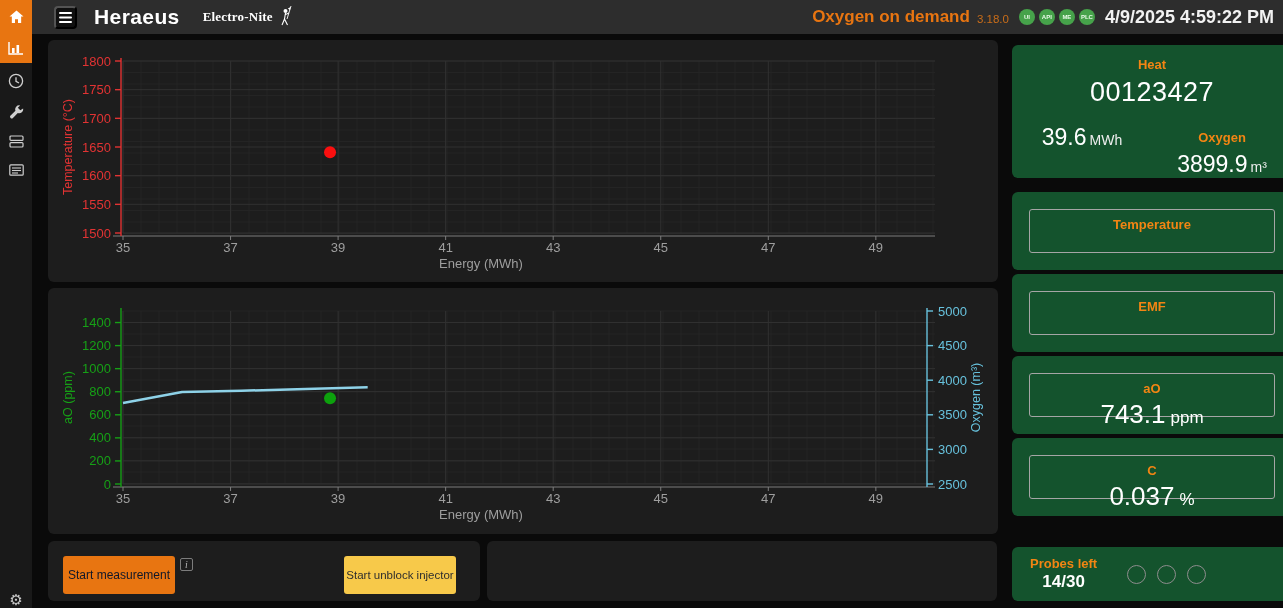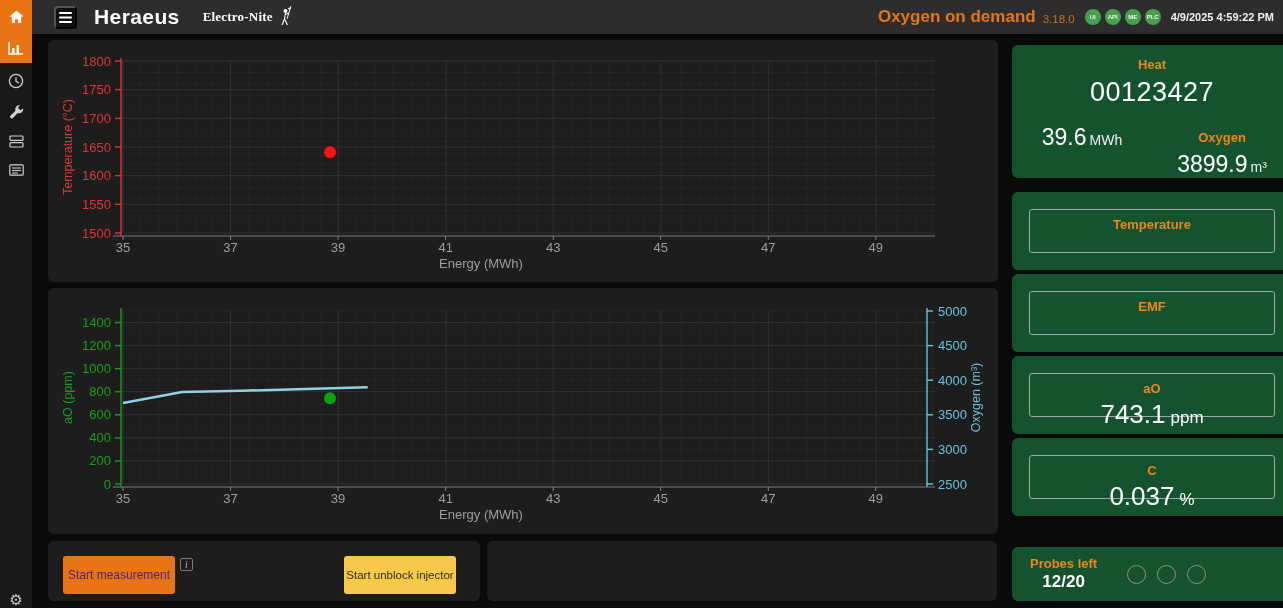--- a/index.html
+++ b/index.html
@@ -18,21 +18,21 @@
   .brand { margin-left:17px; font-size:21px; font-weight:bold; color:#fff; letter-spacing:.4px; }
   .subbrand { margin-left:23px; font-family:"Liberation Serif", serif; font-weight:bold;
     font-size:13px; color:#fff; letter-spacing:.2px; }
   .mascot { margin-left:5px; }
   .top-spacer { flex:1; }
   .app-title { color:#e87511; font-weight:bold; font-size:17px; }
   .app-version { color:#c96d19; font-size:11.5px; margin-left:7px; margin-top:3px; }
   .badges { display:flex; gap:4px; margin-left:10px; }
   .badge { width:16px; height:16px; border-radius:50%; background:#46a24a;
     color:#eafbe9; font-size:6px; font-weight:bold; display:flex; align-items:center; justify-content:center; }
-  .datetime { color:#f2f2f2; font-size:11px; margin-left:10px; margin-right:9px; font-weight:bold; }
+  .datetime { color:#f2f2f2; font-size:18px; margin-left:10px; margin-right:9px; font-weight:bold; }
   
   .sidebar { position:absolute; left:0; top:34px; width:32px; height:574px; background:#191919; z-index:2; }
   .side-active { position:absolute; left:0; top:0; width:32px; height:29px; background:#e87511;
     display:flex; align-items:center; justify-content:center; }
   .side-item { position:absolute; left:0; width:32px; height:26px;
     display:flex; align-items:center; justify-content:center; cursor:pointer; }
   
   .panel { position:absolute; background:#1d1d1d; border-radius:6px; }
   #chart-panel-1 { left:48px; top:40px;  width:950px; height:242px; }
   #chart-panel-2 { left:48px; top:288px; width:950px; height:246px; }
@@ -58,21 +58,21 @@
   .mvalue .unit { font-size:17px; margin-left:5px; }
   #probes-card { top:547px; height:54px; display:flex; align-items:center; padding:13px 18px; }
   .probes-text { text-align:center; }
   .probes-value { color:#fff; font-weight:bold; font-size:17px; margin-top:1px; }
   .probe-slots { display:flex; gap:11px; margin-left:30px; }
   .probe-slot { width:19px; height:19px; border-radius:50%; border:1.5px solid #8d8d8d; }
   
   .btn { position:absolute; border:none; border-radius:3px; cursor:pointer;
     font-family:"Liberation Sans", sans-serif; }
   #start-measure { left:15px; top:15px; width:112px; height:38px; background:#e87511;
-    color:#4c1d95; font-size:12px; }
+    color:#0f172a; font-size:12px; }
   #info-chip { position:absolute; left:132px; top:17px; width:13px; height:13px;
     border:1px solid #7c7c7c; border-radius:2px; color:#b5b5b5; background:transparent;
     font-family:"Liberation Serif", serif; font-style:italic; font-size:10px;
     display:flex; align-items:center; justify-content:center; cursor:pointer; }
   #start-unblock { left:296px; top:15px; width:112px; height:38px; background:#f7c94a;
     color:#2e2e2e; font-size:11.5px; }
   .gear-glyph { color:#c9c9c9; font-size:15px; line-height:1; }
 </style>
 </head>
 <body>
@@ -440,20 +440,20 @@
 <div class="rcard metric-card" id="metric-3">
   <div class="mbox">
     <span class="olabel">C</span>
     <div class="mvalue"><span>0.037</span><span class="unit">%</span></div>
   </div>
 </div>
 
 <div class="rcard" id="probes-card">
   <div class="probes-text">
     <div class="olabel">Probes left</div>
-    <div class="probes-value">12/20</div>
+    <div class="probes-value">14/30</div>
   </div>
   <div class="probe-slots">
     <div class="probe-slot"></div>
     <div class="probe-slot"></div>
     <div class="probe-slot"></div>
   </div>
 </div>
 
 </body></html>

